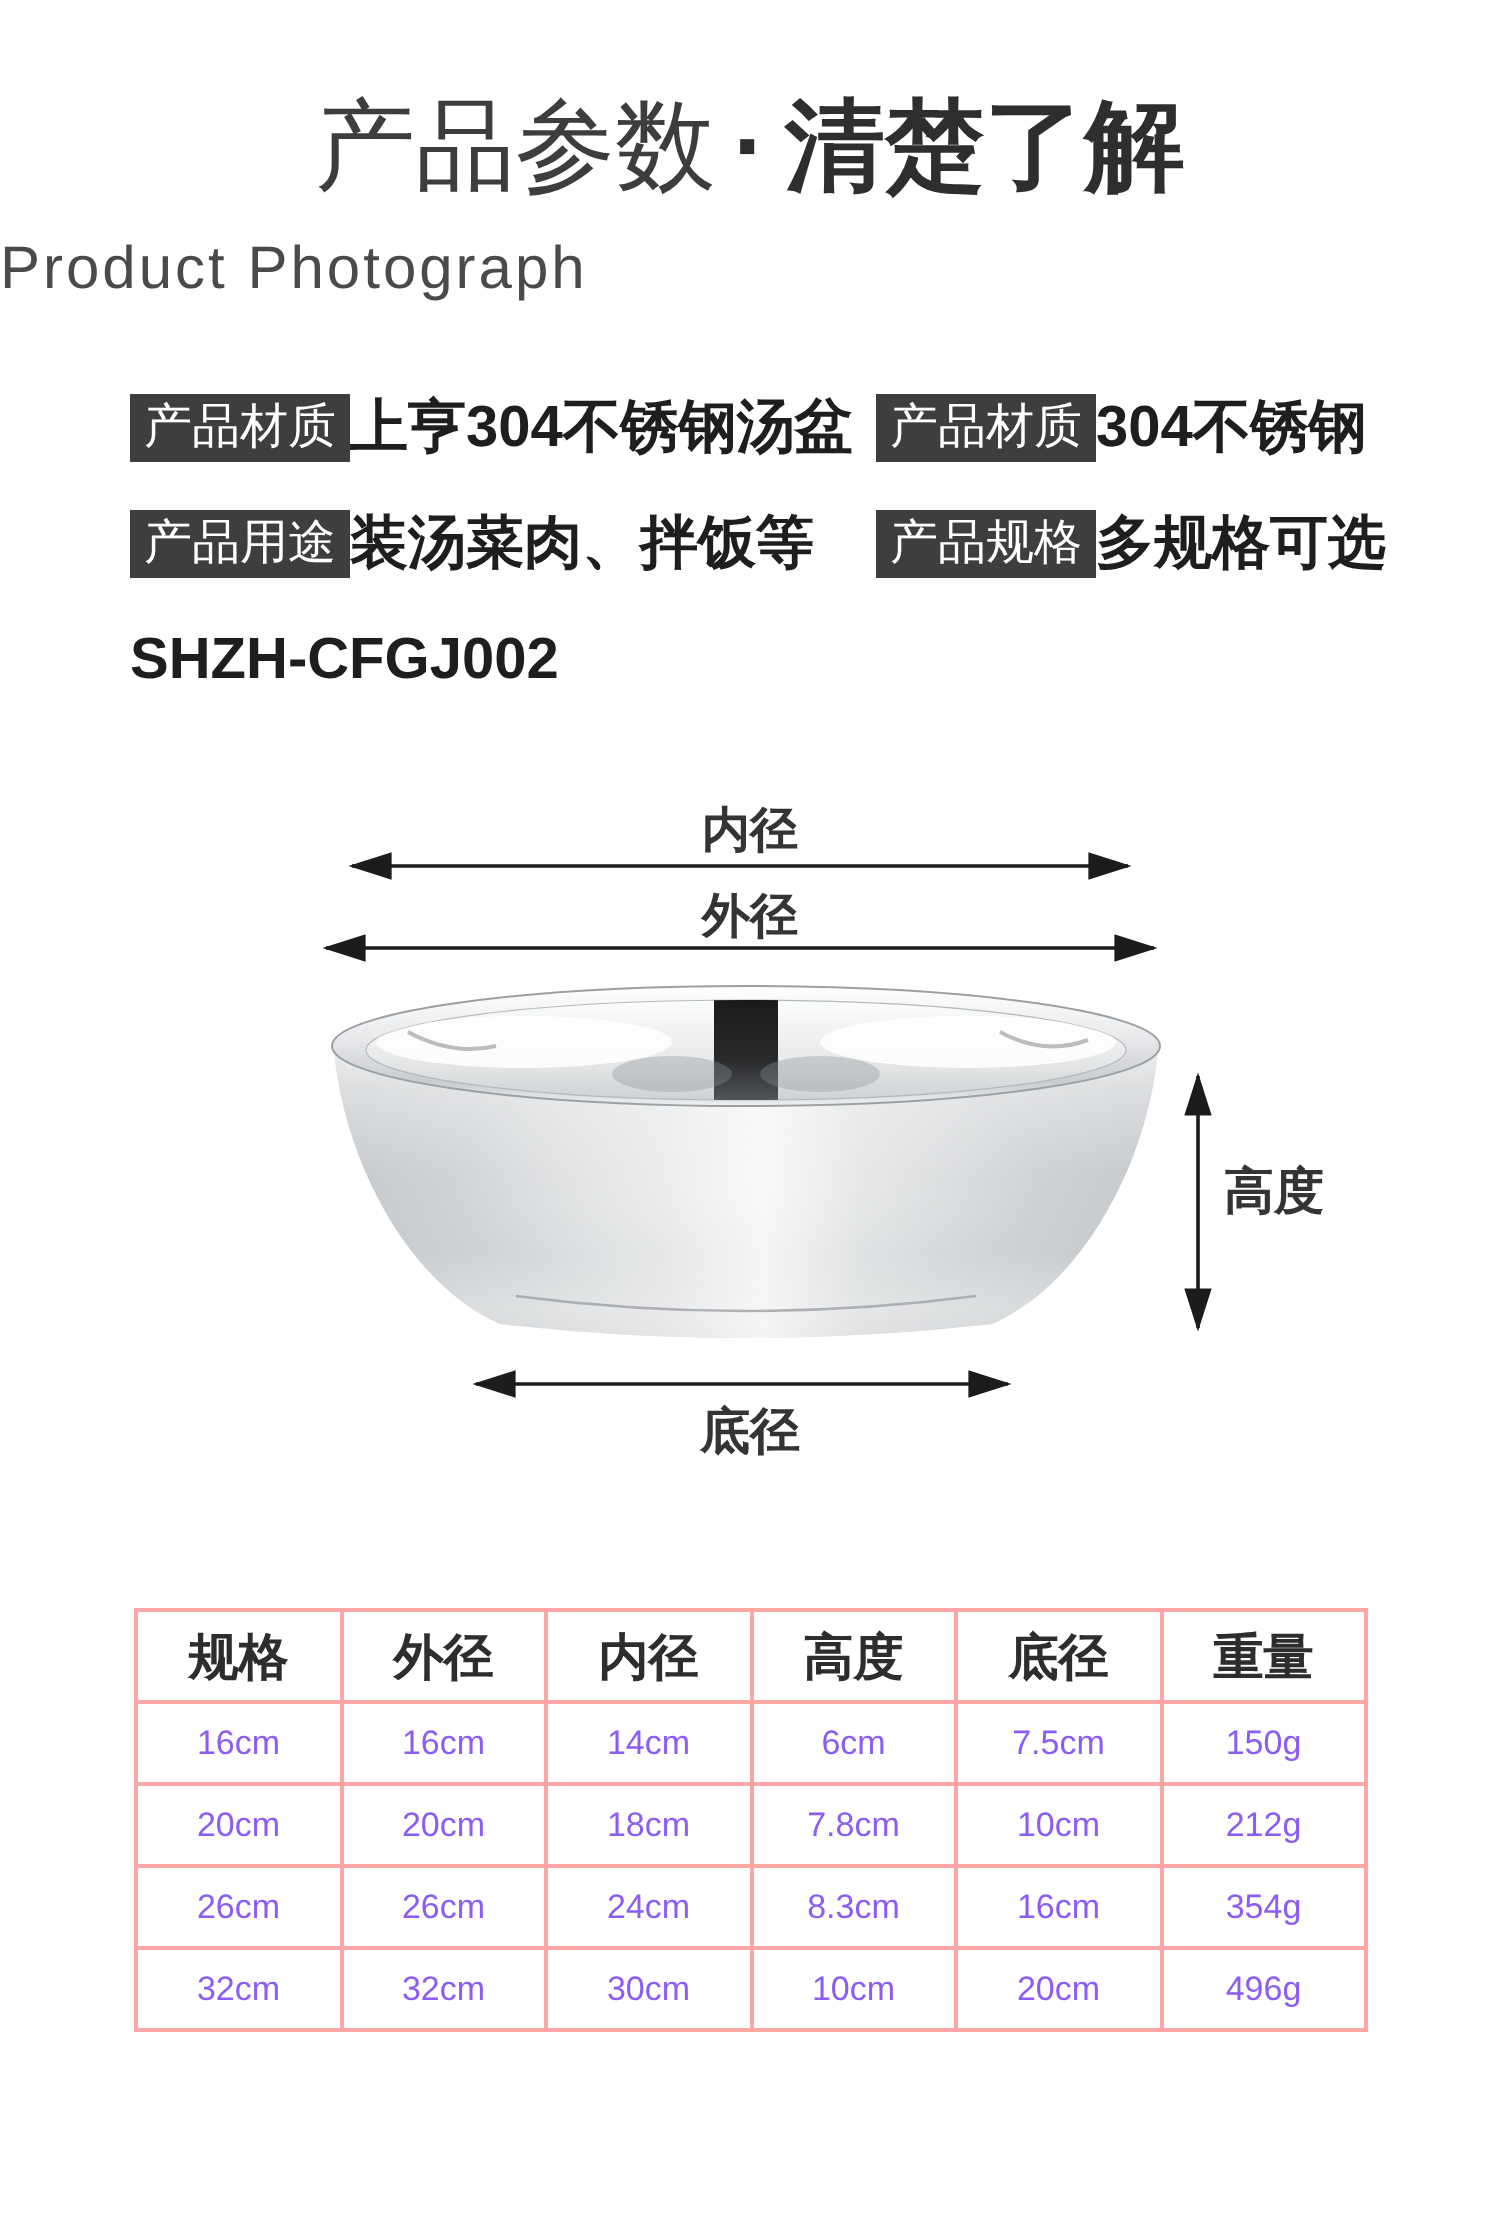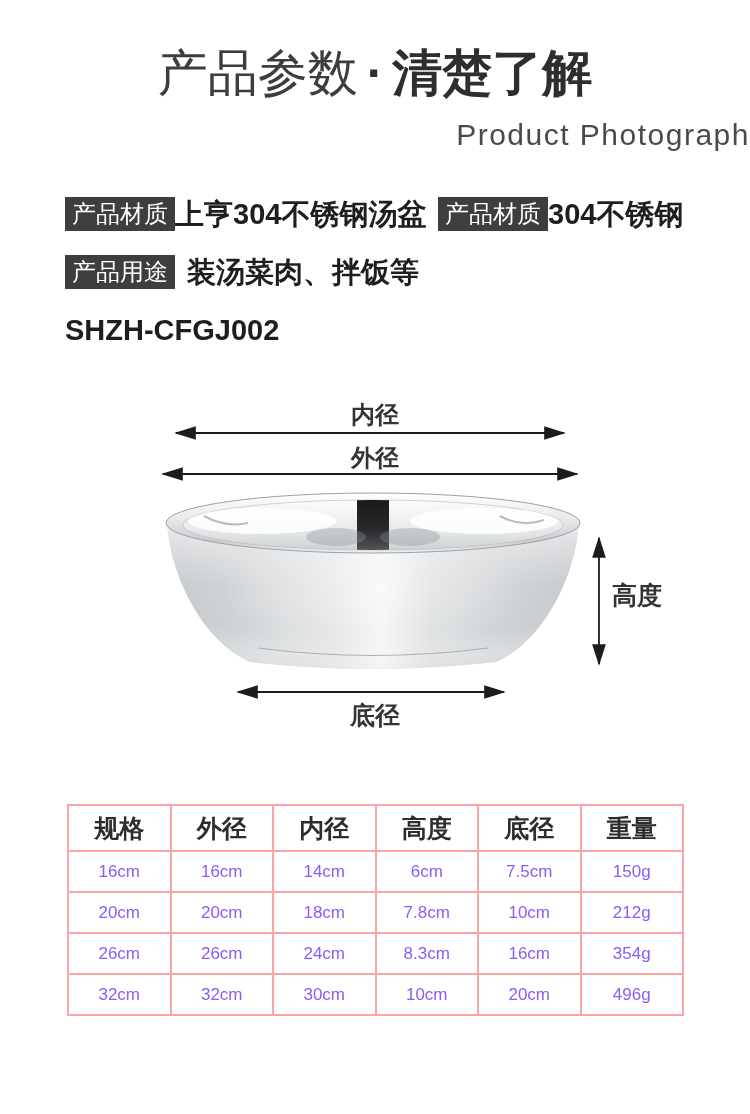--- a/index.html
+++ b/index.html
@@ -9,36 +9,36 @@
   }
   
   .title{
     position:absolute;left:0;top:44px;width:750px;height:58px;line-height:58px;
     text-align:center;font-size:50px;color:#2e2e2e;white-space:nowrap;
   }
   .title .light{font-weight:300;color:#3d3d3d;}
   .title .dot{font-weight:700;margin:0 9px;}
   .title .bold{font-weight:700;}
   .subtitle{
-    position:absolute;left:0;top:118px;width:750px;text-align:right;
+    position:absolute;left:0;top:118px;width:750px;text-align:left;
     font-size:30px;font-weight:300;letter-spacing:1.5px;color:#4a4a4a;
   }
   
   .info-item{position:absolute;height:34px;white-space:nowrap;display:flex;align-items:stretch;}
   .chip{
     display:inline-block;background:#3e3e3e;color:#ffffff;font-size:24px;
     line-height:34px;padding:0 7px;height:34px;
   }
   .ival{
     display:inline-block;font-size:29px;font-weight:700;color:#1e1e1e;
     line-height:34px;
   }
   .pos-r1c1{left:65px;top:197px;}
   .pos-r1c2{left:438px;top:197px;}
-  .pos-r2c1{left:65px;top:255px;gap:12px;}
+  .pos-r2c1{left:65px;top:255px;}
   .pos-r2c2{left:438px;top:255px;}
   .pos-r3c1{left:65px;top:313px;}
   
   .dim-label{position:absolute;font-size:24px;font-weight:700;color:#343434;white-space:nowrap;}
   .dim-center{left:0;width:750px;text-align:center;}
   .lbl-inner{top:399px;}
   .lbl-outer{top:442px;}
   .lbl-height{left:612px;top:579px;font-size:25px;}
   .lbl-bottom{top:699px;font-size:25px;}
   .diagram-svg{position:absolute;left:0;top:390px;}
@@ -72,20 +72,24 @@
     <span class="chip">产品材质</span>
     <span class="ival">上亨304不锈钢汤盆</span>
   </div>
   <div class="info-item pos-r1c2">
     <span class="chip">产品材质</span>
     <span class="ival">304不锈钢</span>
   </div>
   <div class="info-item pos-r2c1">
     <span class="chip">产品用途</span>
     <span class="ival">装汤菜肉、拌饭等</span>
+  </div>
+  <div class="info-item pos-r2c2">
+    <span class="chip">产品规格</span>
+    <span class="ival">多规格可选</span>
   </div>
   <div class="info-item pos-r3c1">
     <span class="ival">SHZH-CFGJ002</span>
   </div>
 
   <div class="dim-label dim-center lbl-inner">内径</div>
   <div class="dim-label dim-center lbl-outer">外径</div>
   <div class="dim-label lbl-height">高度</div>
   <div class="dim-label dim-center lbl-bottom">底径</div>
 

